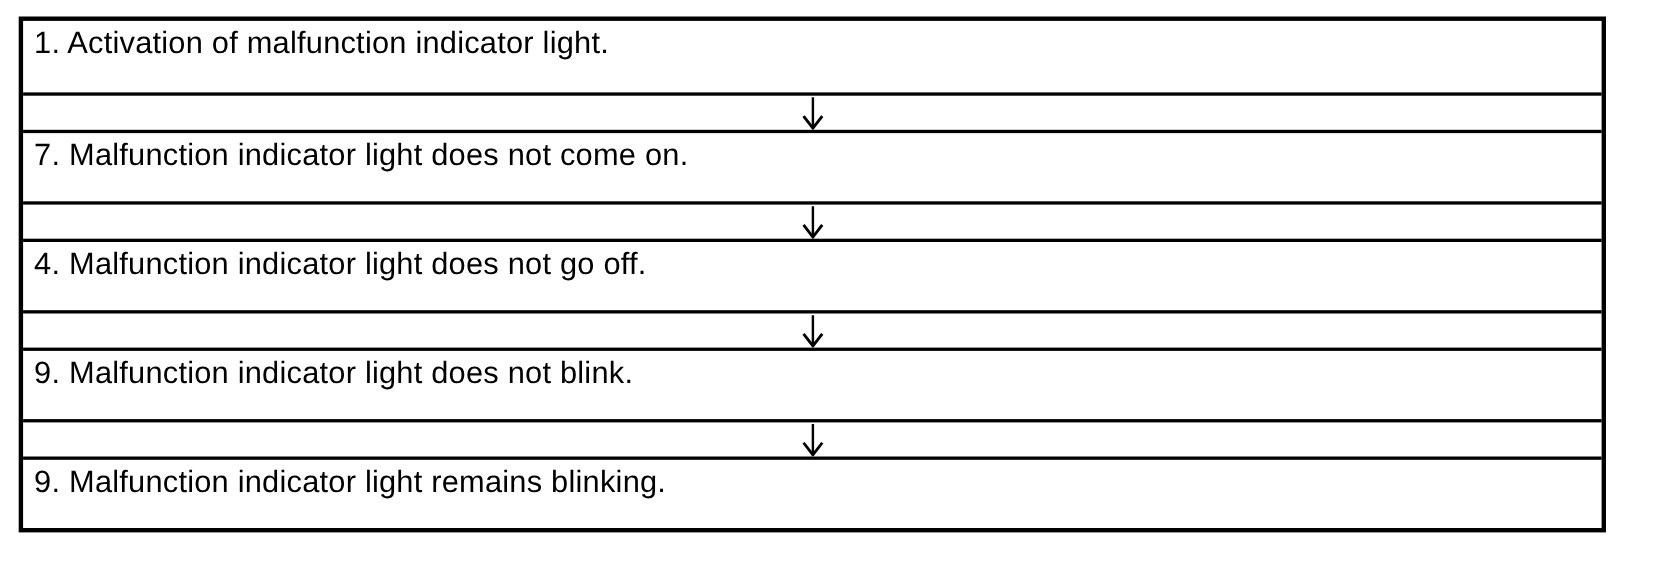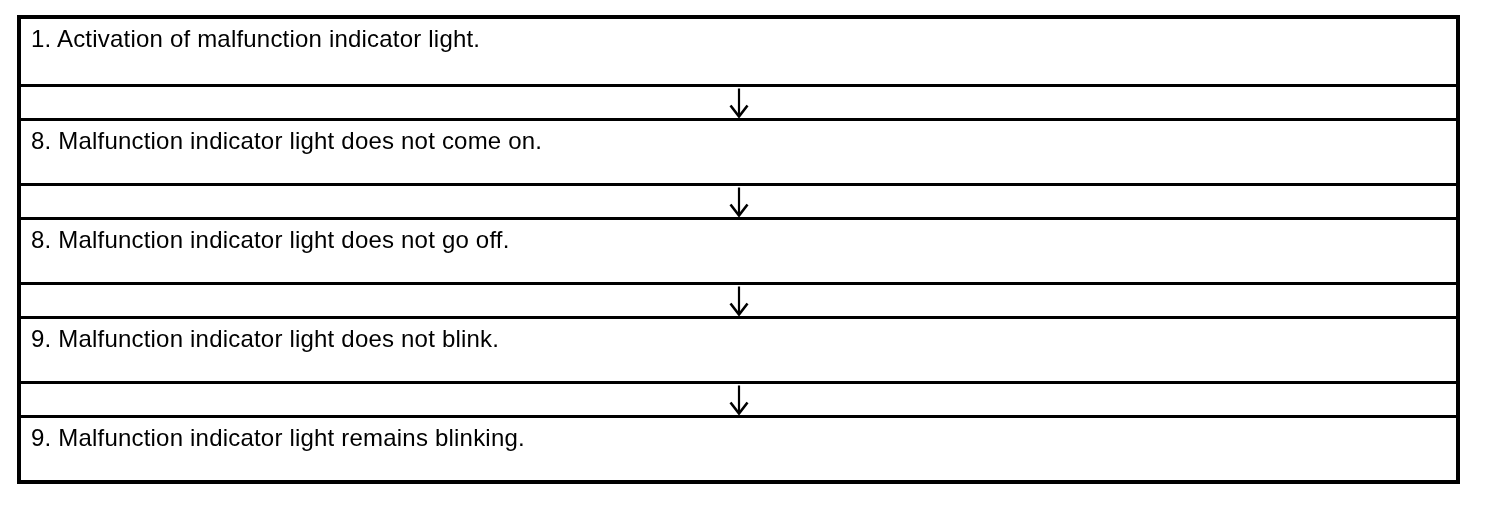--- a/index.html
+++ b/index.html
@@ -28,21 +28,21 @@
     background: #ffffff;
   }
 
   .flow-table > div + div {
     border-top: 3px solid #000000;
   }
 
   .step-row {
     height: 65px;
     padding: 5px 12px 0 10px;
-    font-size: 24px;
+    font-size: 28px;
     line-height: 30px;
     color: #000000;
     letter-spacing: 0.2px;
     white-space: nowrap;
     overflow: hidden;
   }
 
   .arrow-row {
     height: 34px;
     display: flex;
@@ -65,32 +65,32 @@
     </div>
 
     <div class="arrow-row">
       <svg width="22" height="30" viewBox="0 0 22 30">
         <line x1="11" y1="0.5" x2="11" y2="27.5" stroke="#000000" stroke-width="2.2"></line>
         <polyline points="2.5,17.5 11,28.5 19.5,17.5" fill="none" stroke="#000000" stroke-width="2.6"></polyline>
       </svg>
     </div>
 
     <div class="step-row">
-      <span>8. Malfunction indicator light does not come on.</span>
+      <span>7. Malfunction indicator light does not come on.</span>
     </div>
 
     <div class="arrow-row">
       <svg width="22" height="30" viewBox="0 0 22 30">
         <line x1="11" y1="0.5" x2="11" y2="27.5" stroke="#000000" stroke-width="2.2"></line>
         <polyline points="2.5,17.5 11,28.5 19.5,17.5" fill="none" stroke="#000000" stroke-width="2.6"></polyline>
       </svg>
     </div>
 
     <div class="step-row">
-      <span>8. Malfunction indicator light does not go off.</span>
+      <span>4. Malfunction indicator light does not go off.</span>
     </div>
 
     <div class="arrow-row">
       <svg width="22" height="30" viewBox="0 0 22 30">
         <line x1="11" y1="0.5" x2="11" y2="27.5" stroke="#000000" stroke-width="2.2"></line>
         <polyline points="2.5,17.5 11,28.5 19.5,17.5" fill="none" stroke="#000000" stroke-width="2.6"></polyline>
       </svg>
     </div>
 
     <div class="step-row">

